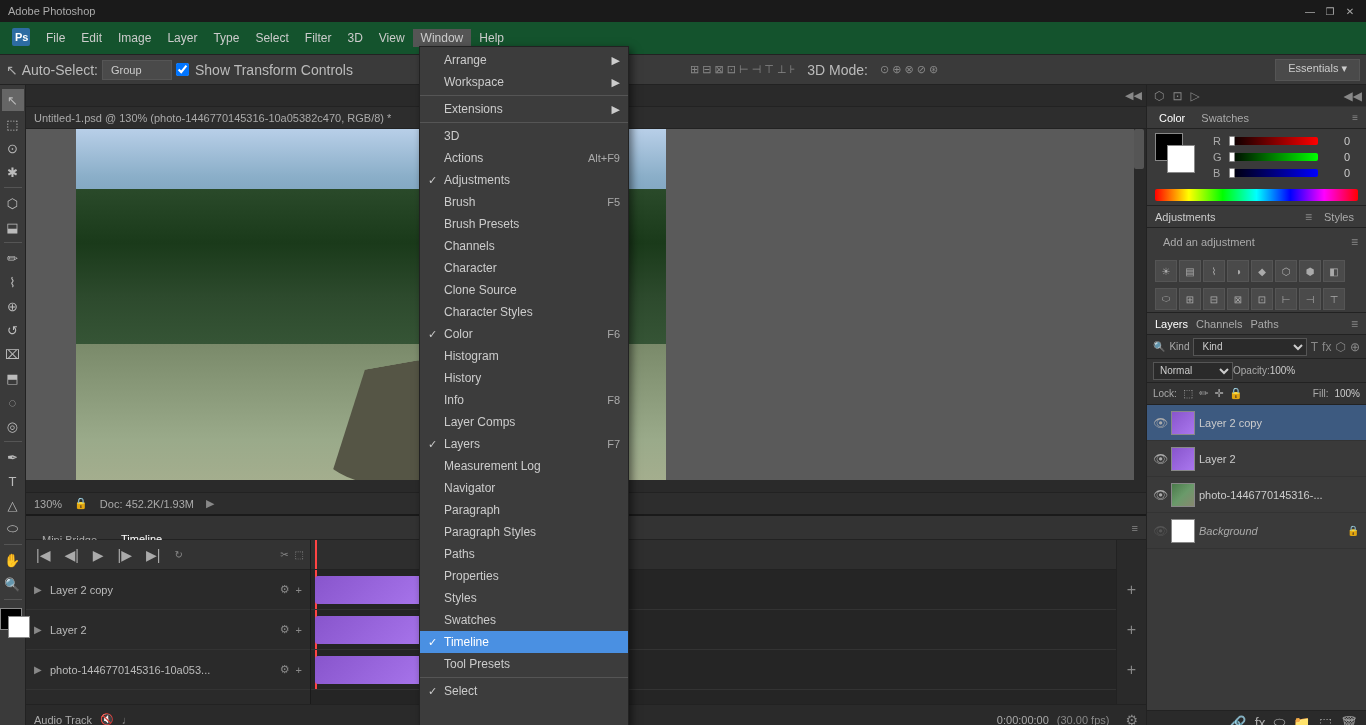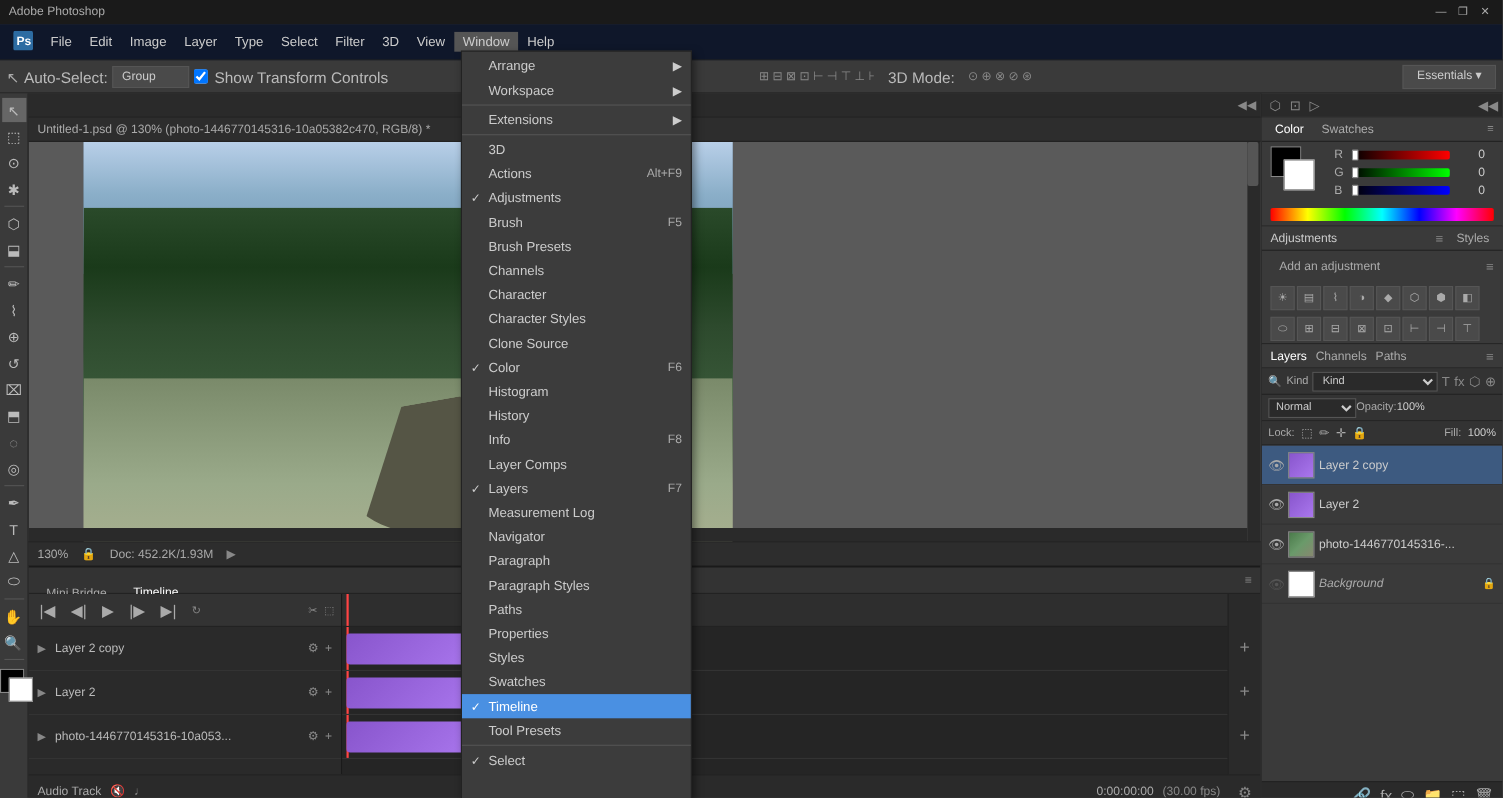--- a/index.html
+++ b/index.html
@@ -27,21 +27,21 @@
     #titlebar .controls { display: flex; gap: 4px; }
     #titlebar .ctrl-btn {
       width: 16px; height: 16px;
       display: flex; align-items: center; justify-content: center;
       font-size: 10px; color: #aaa; cursor: pointer;
     }
 
     
     #menubar {
       height: 24px;
-      background: #0f172a;
+      background: #14532d;
       display: flex;
       align-items: center;
       padding: 16px 4px;
       border-bottom: 1px solid #222;
     }
     .menu-item {
       padding: 2px 8px;
       font-size: 12px;
       color: #ccc;
       cursor: pointer;
@@ -926,25 +926,25 @@
   <div class="dropdown-item">
     <span class="checkmark"></span>
     <span>Channels</span>
   </div>
   <div class="dropdown-item">
     <span class="checkmark"></span>
     <span>Character</span>
   </div>
   <div class="dropdown-item">
     <span class="checkmark"></span>
+    <span>Clone Source</span>
+  </div>
+  <div class="dropdown-item">
+    <span class="checkmark"></span>
     <span>Character Styles</span>
-  </div>
-  <div class="dropdown-item">
-    <span class="checkmark"></span>
-    <span>Clone Source</span>
   </div>
   <div class="dropdown-item">
     <span class="checkmark">✓</span>
     <span>Color</span>
     <span class="shortcut">F6</span>
   </div>
   <div class="dropdown-item">
     <span class="checkmark"></span>
     <span>Histogram</span>
   </div>

